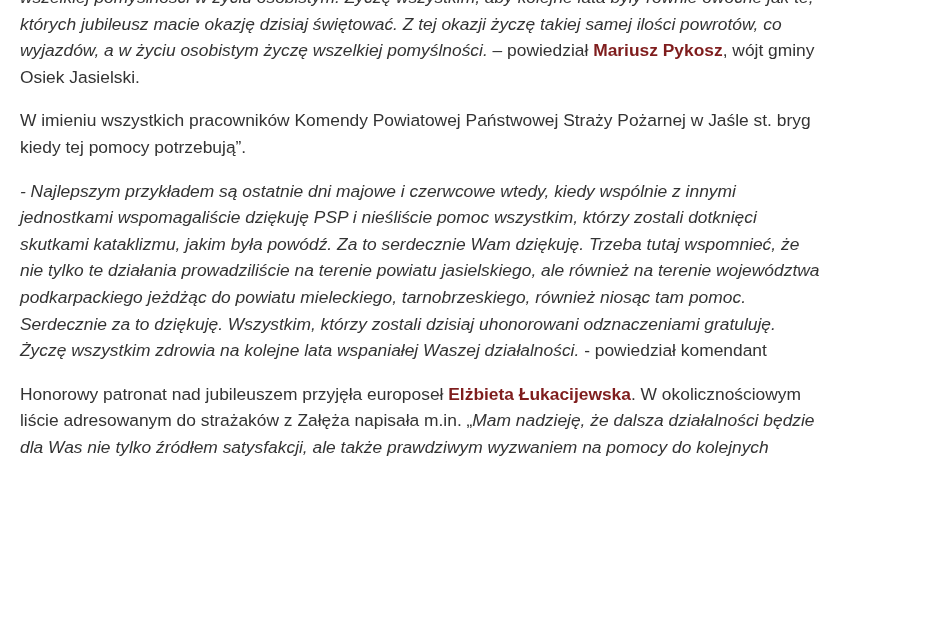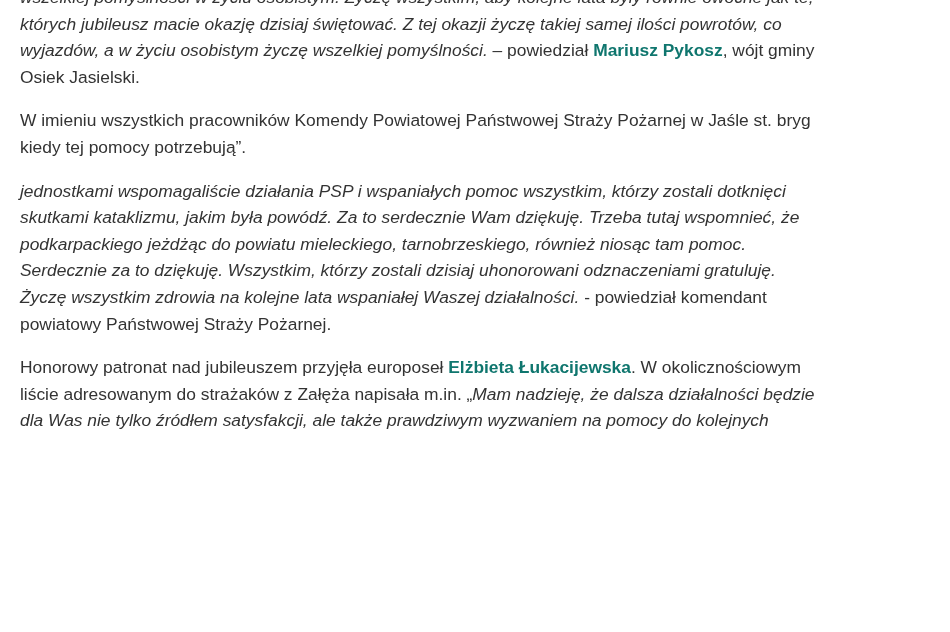--- a/index.html
+++ b/index.html
@@ -22,42 +22,43 @@
     font-size: 17.4px;
     line-height: 26.6px;
     color: #333333;
   }
   .article p {
     margin: 0 0 17px 0;
     white-space: nowrap;
   }
   .line { display: block; }
   em { font-style: italic; }
-  strong { font-weight: bold; color: #0f766e; }
+  strong { font-weight: bold; color: #7f1d1d; }
 </style>
 </head>
 <body>
 
 <div class="article" id="article">
     <p>
       <span class="line"><em>wszelkiej pomyślności w życiu osobistym. Życzę wszystkim, aby kolejne lata były równie owocne jak te,</em></span>
       <span class="line"><em>których jubileusz macie okazję dzisiaj świętować. Z tej okazji życzę takiej samej ilości powrotów, co</em></span>
       <span class="line"><em>wyjazdów, a w życiu osobistym życzę wszelkiej pomyślności.</em><span> – powiedział </span><strong>Mariusz Pykosz</strong><span>, wójt gminy</span></span>
       <span class="line"><span>Osiek Jasielski.</span></span>
     </p>
     <p>
       <span class="line"><span>W imieniu wszystkich pracowników Komendy Powiatowej Państwowej Straży Pożarnej w Jaśle st. bryg</span></span>
       <span class="line"><span>kiedy tej pomocy potrzebują”.</span></span>
     </p>
     <p>
-      <span class="line"><em>jednostkami wspomagaliście działania PSP i wspaniałych pomoc wszystkim, którzy zostali dotknięci</em></span>
+      <span class="line"><em>- Najlepszym przykładem są ostatnie dni majowe i czerwcowe wtedy, kiedy wspólnie z innymi</em></span>
+      <span class="line"><em>jednostkami wspomagaliście dziękuję PSP i nieśliście pomoc wszystkim, którzy zostali dotknięci</em></span>
       <span class="line"><em>skutkami kataklizmu, jakim była powódź. Za to serdecznie Wam dziękuję. Trzeba tutaj wspomnieć, że</em></span>
+      <span class="line"><em>nie tylko te działania prowadziliście na terenie powiatu jasielskiego, ale również na terenie województwa</em></span>
       <span class="line"><em>podkarpackiego jeżdżąc do powiatu mieleckiego, tarnobrzeskiego, również niosąc tam pomoc.</em></span>
       <span class="line"><em>Serdecznie za to dziękuję. Wszystkim, którzy zostali dzisiaj uhonorowani odznaczeniami gratuluję.</em></span>
       <span class="line"><em>Życzę wszystkim zdrowia na kolejne lata wspaniałej Waszej działalności.</em><span> - powiedział komendant</span></span>
-      <span class="line"><span>powiatowy Państwowej Straży Pożarnej.</span></span>
     </p>
     <p>
       <span class="line"><span>Honorowy patronat nad jubileuszem przyjęła europoseł </span><strong>Elżbieta Łukacijewska</strong><span>. W okolicznościowym</span></span>
       <span class="line"><span>liście adresowanym do strażaków z Załęża napisała m.in. „</span><em>Mam nadzieję, że dalsza działalności będzie</em></span>
       <span class="line"><em>dla Was nie tylko źródłem satysfakcji, ale także prawdziwym wyzwaniem na pomocy do kolejnych</em></span>
     </p>
   </div>
 
 </body></html>

